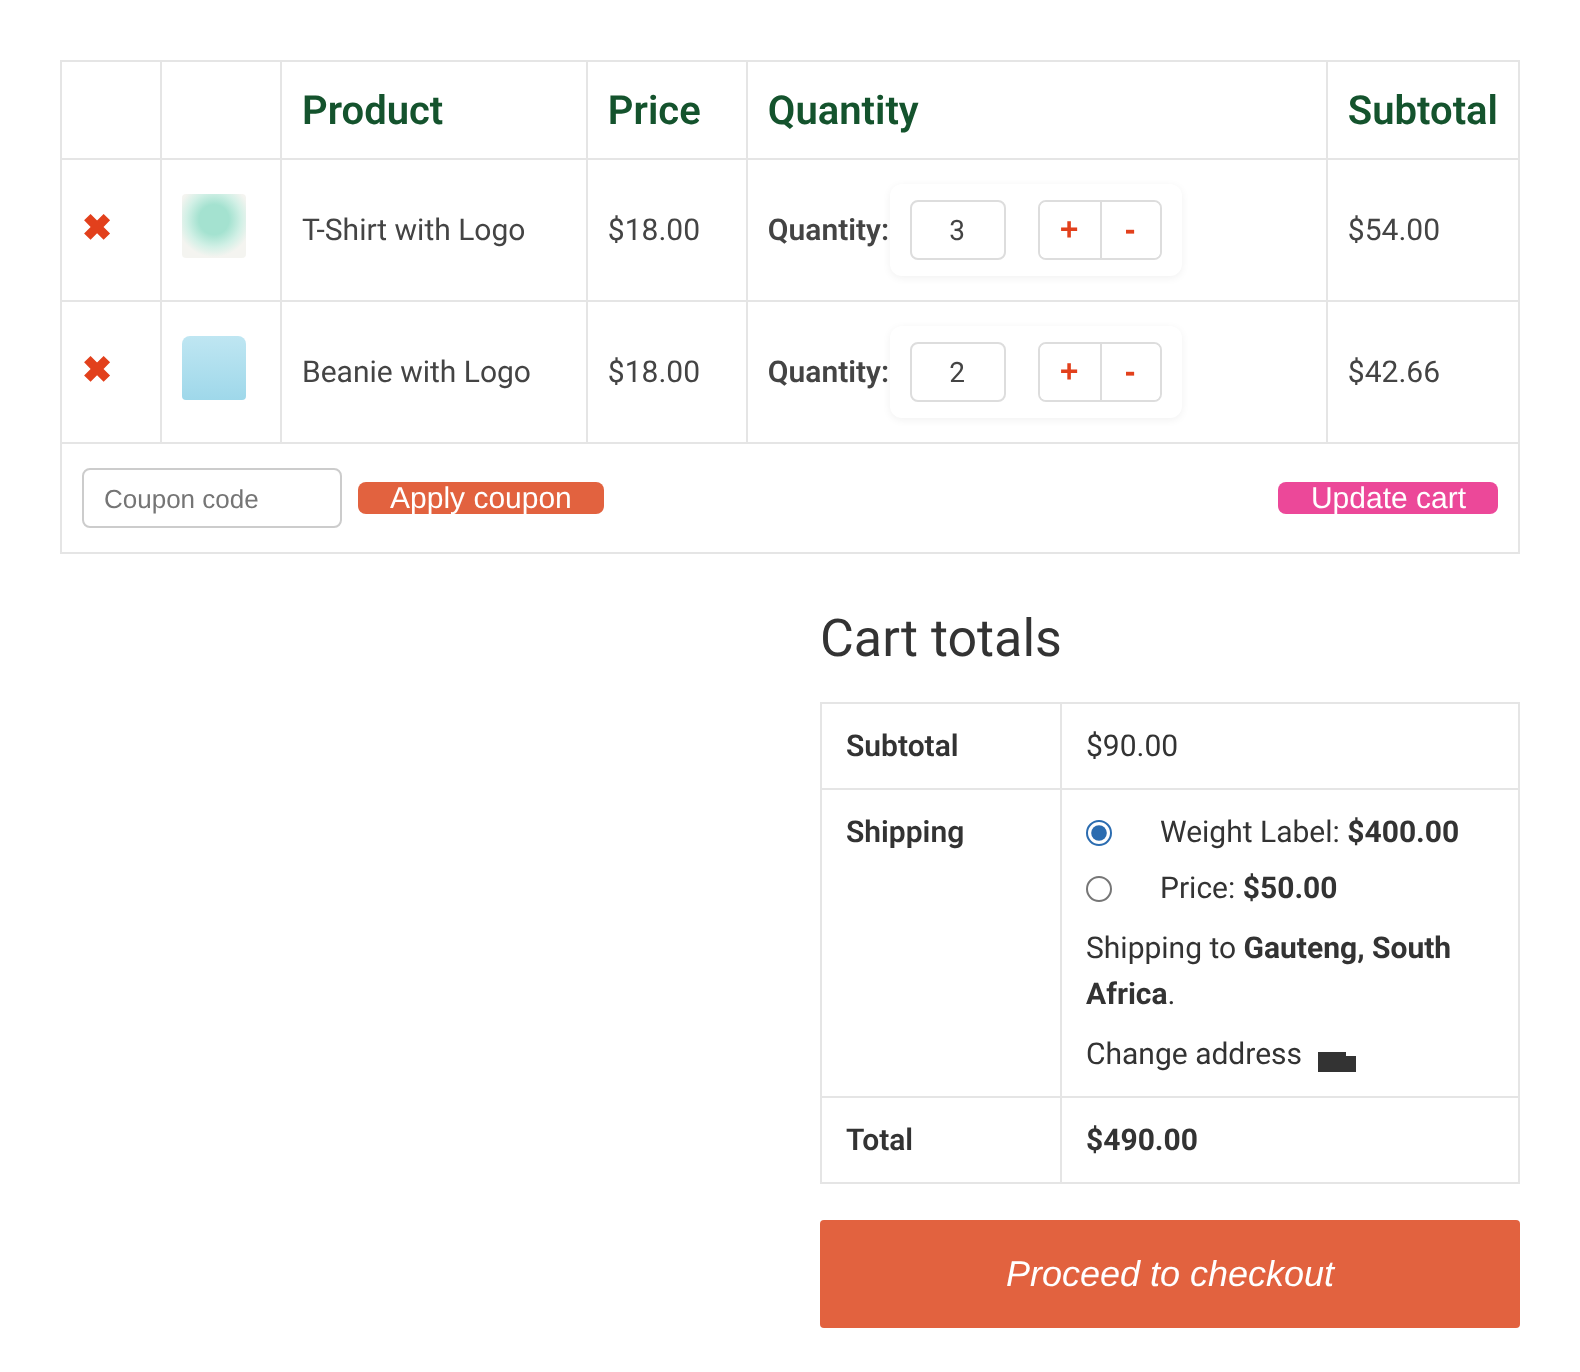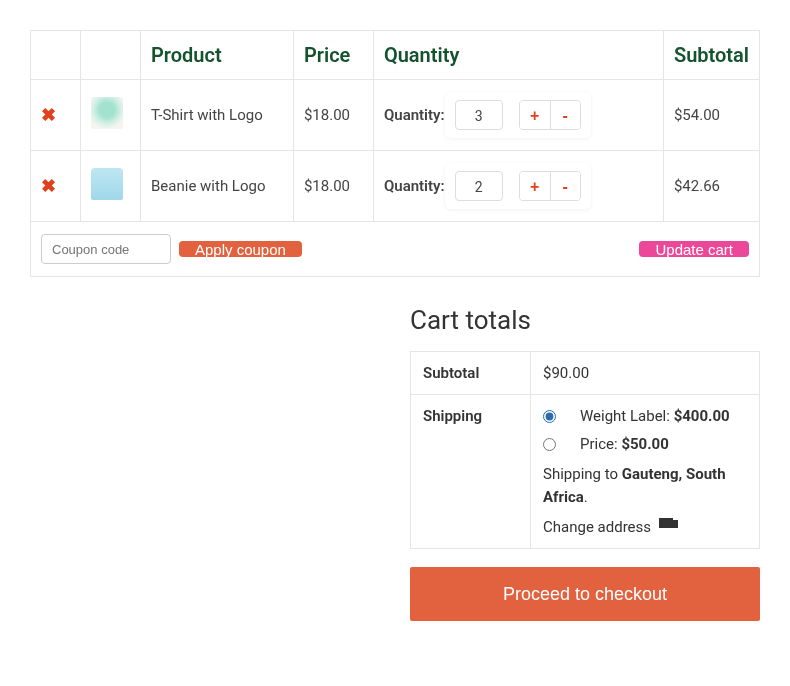--- a/index.html
+++ b/index.html
@@ -165,21 +165,21 @@
     align-items: center;
     gap: 24px;
     margin: 0 0 10px 0;
     font-size: 15px;
   }
   .ship-opt input { margin: 0; accent-color: #2b6cb0; }
   .ship-text { margin: 6px 0 0 0; line-height: 1.5; }
   .change-addr {
     margin-top: 10px;
     display: flex;
-    align-items: flex-start;
+    align-items: flex-end;
     gap: 8px;
     cursor: pointer;
   }
   .truck-icon {
     display: inline-block;
     width: 14px;
     height: 10px;
     background: #333;
     position: relative;
   }
@@ -195,20 +195,21 @@
   .checkout-btn {
     margin-top: 18px;
     width: 100%;
     height: 54px;
     background: #e2623f;
     color: #fff;
     border: none;
     font-size: 18px;
     cursor: pointer;
     border-radius: 2px;
+    font-style: italic;
   }
   b { font-weight: 700; }
 </style>
 </head>
 <body>
 
 <table class="cart">
   <thead>
     <tr>
       <th class="col-remove"></th>
@@ -296,16 +297,20 @@
             </div>
         <p class="ship-text">
           <span>Shipping to </span><b>Gauteng, South Africa</b><span>.</span>
         </p>
         <div class="change-addr">
           <span>Change address</span>
           <span class="truck-icon"></span>
         </div>
       </td>
     </tr>
+    <tr>
+      <th>Total</th>
+      <td><b>$490.00</b></td>
+    </tr>
   </tbody>
     </table>
   <button class="checkout-btn">Proceed to checkout</button>
 </div>
 
 </body></html>

